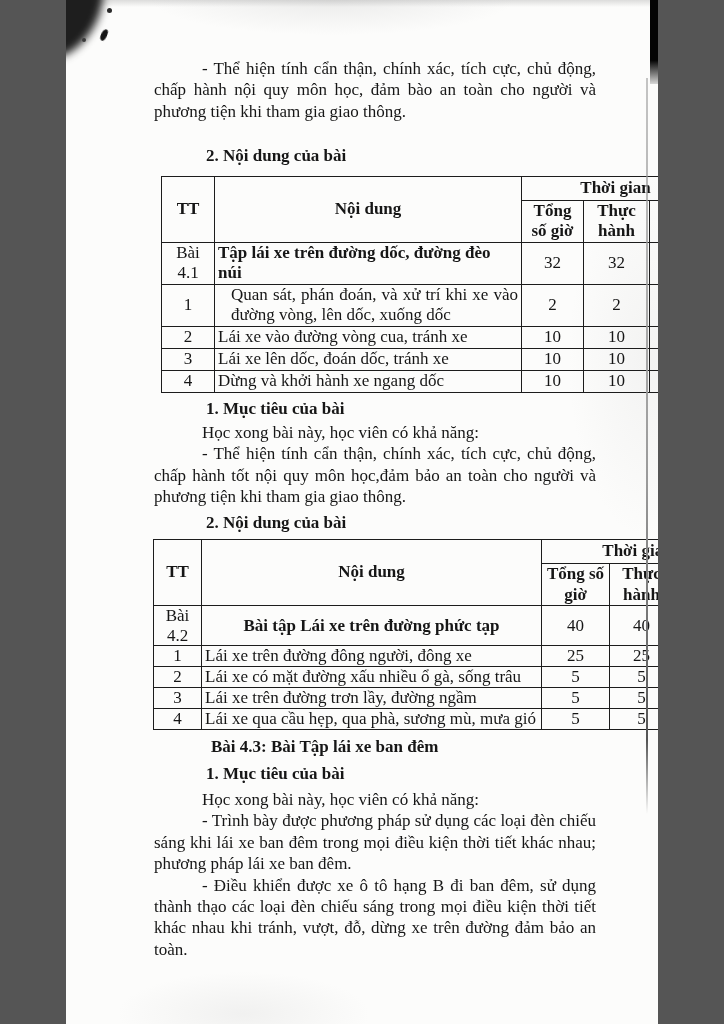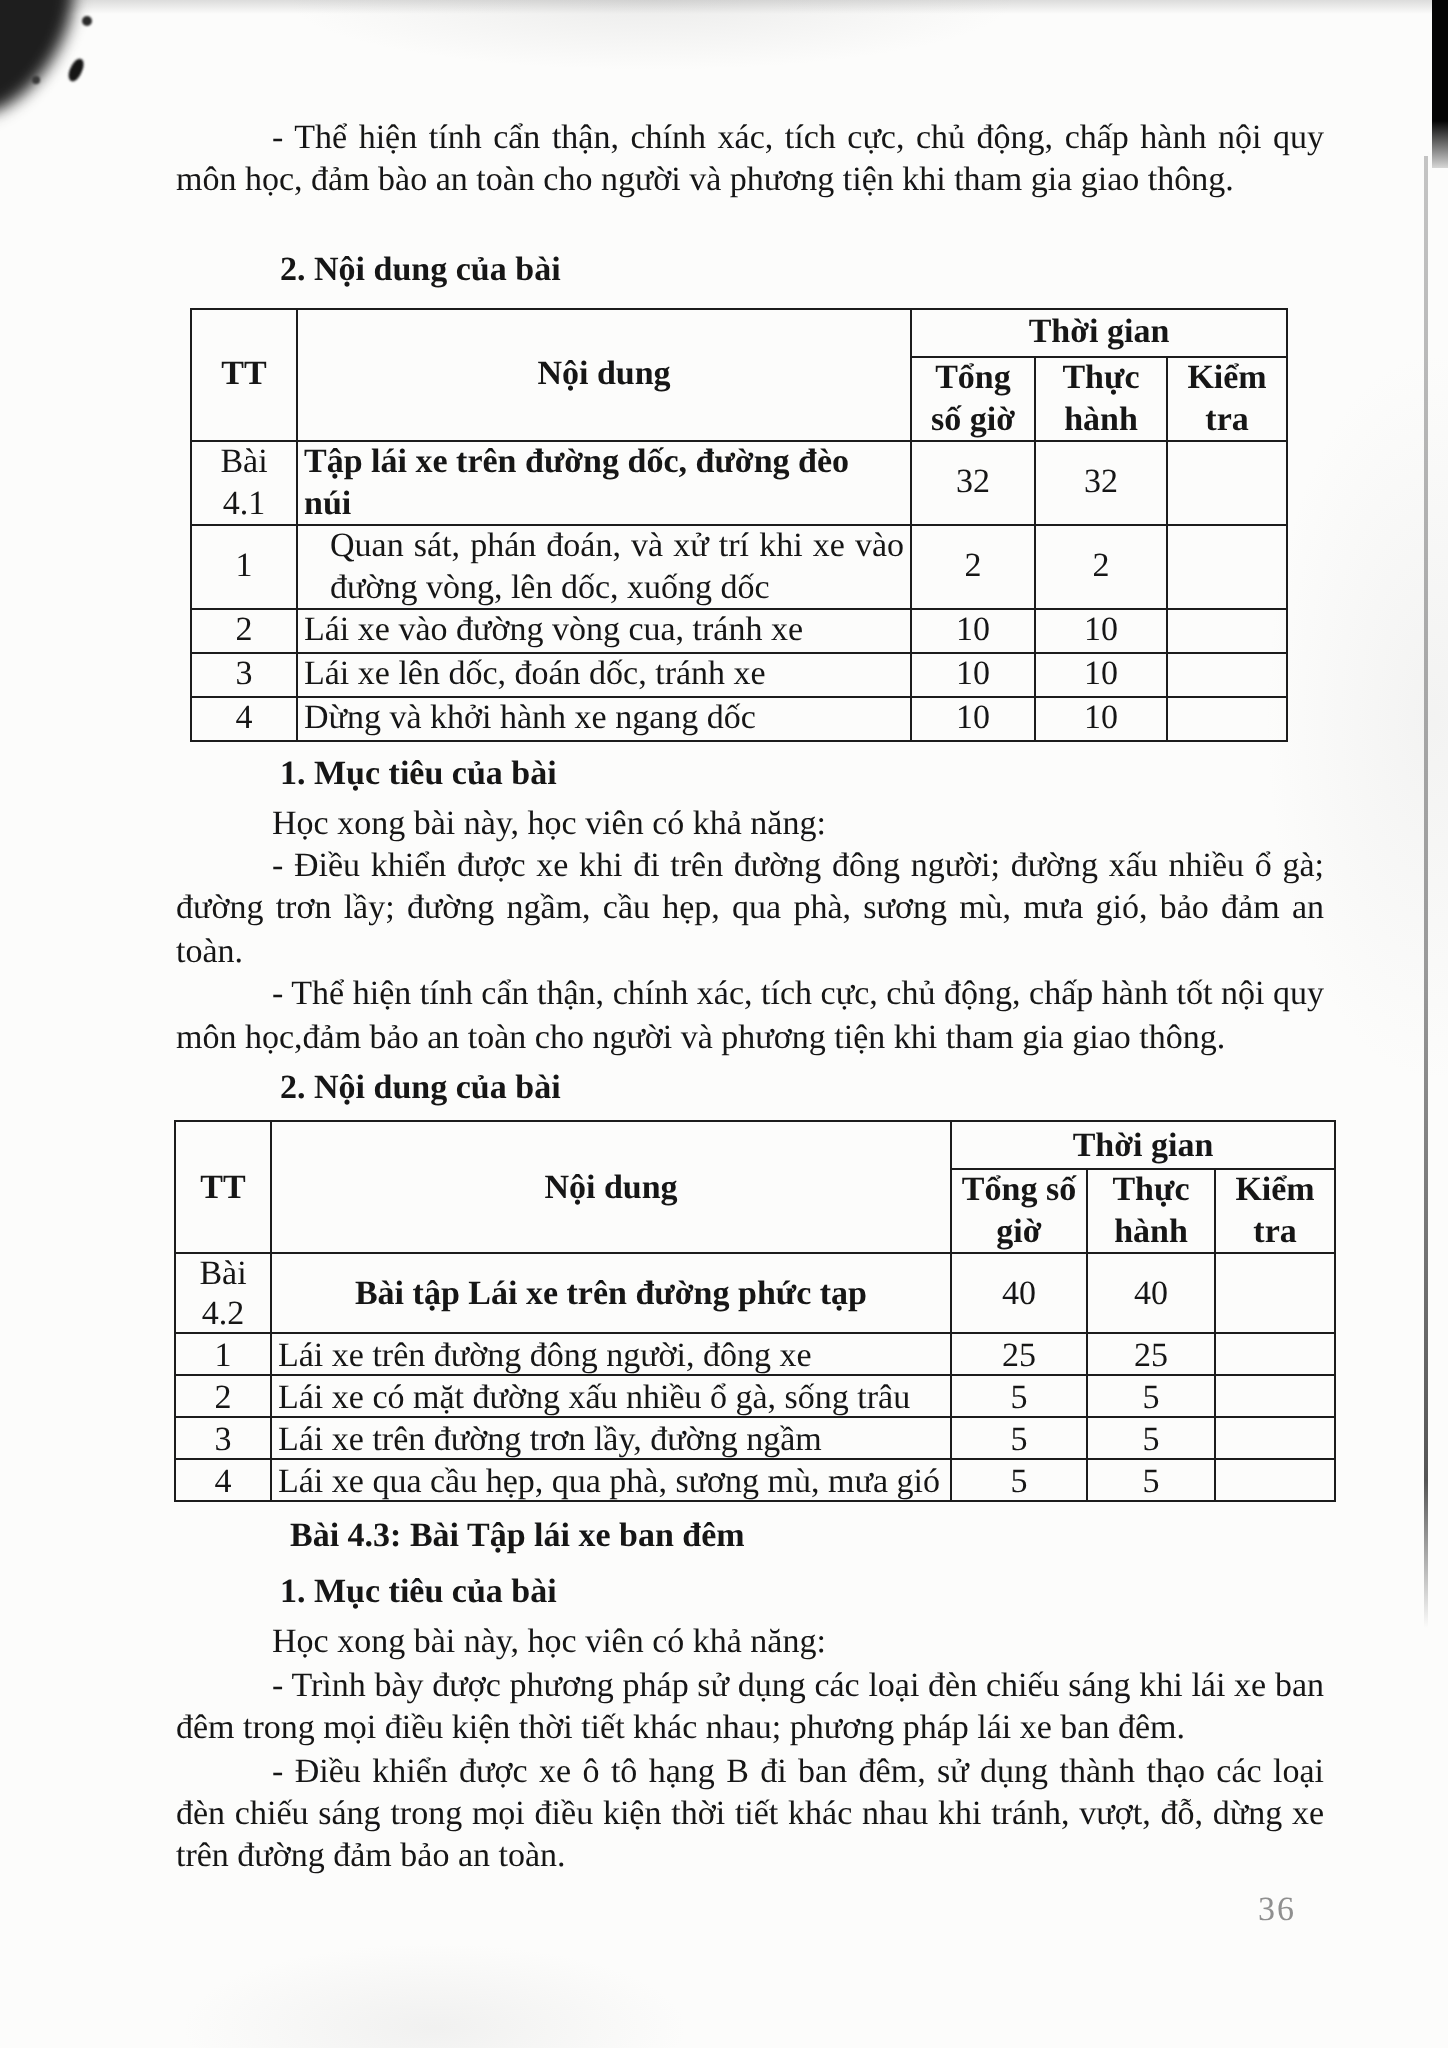--- a/index.html
+++ b/index.html
@@ -1,18 +1,18 @@
 <!DOCTYPE html>
 <html><head>
 <meta charset="utf-8">
 <style>
   html,body { margin:0; padding:0; background:#555; }
   .page {
     position:relative;
-    width:724px; height:1024px;
+    width:592px; height:1024px;
     margin:0 auto;
     background-color:#fcfcfb;
     background-image:
       radial-gradient(ellipse 260px 50px at 45% 0%, rgba(170,170,170,0.20), transparent 70%),
       radial-gradient(ellipse 120px 260px at 99% 35%, rgba(190,190,190,0.15), transparent 70%),
       radial-gradient(ellipse 180px 60px at 30% 99%, rgba(190,190,190,0.18), transparent 70%);
     overflow:hidden;
     font-family:"Liberation Serif","DejaVu Serif",serif;
     font-size:17px; line-height:21.4px; color:#161616;
   }
@@ -131,21 +131,20 @@
         <td class="c-nd">Dừng và khởi hành xe ngang dốc</td>
         <td class="c-num">10</td>
         <td class="c-num">10</td>
         <td class="c-num"></td>
       </tr>
     </tbody>
       </table>
 
     <div class="heading" style="margin-top:5px">1. Mục tiêu của bài</div>
     <p class="para" style="margin-top:3px">Học xong bài này, học viên có khả năng:</p>
-    <p class="para">- Điều khiển được xe khi đi trên đường đông người; đường xấu nhiều ổ gà; đường trơn lầy; đường ngầm, cầu hẹp, qua phà, sương mù, mưa gió, bảo đảm an toàn.</p>
     <p class="para">- Thể hiện tính cẩn thận, chính xác, tích cực, chủ động, chấp hành tốt nội quy môn học,đảm bảo an toàn cho người và phương tiện khi tham gia giao thông.</p>
     <div class="heading" style="margin-top:4px">2. Nội dung của bài</div>
 
     <table class="t2">
       <colgroup>
         <col style="width:48px">
           <col style="width:340px">
           <col style="width:68px">
           <col style="width:64px">
           <col style="width:60px">

